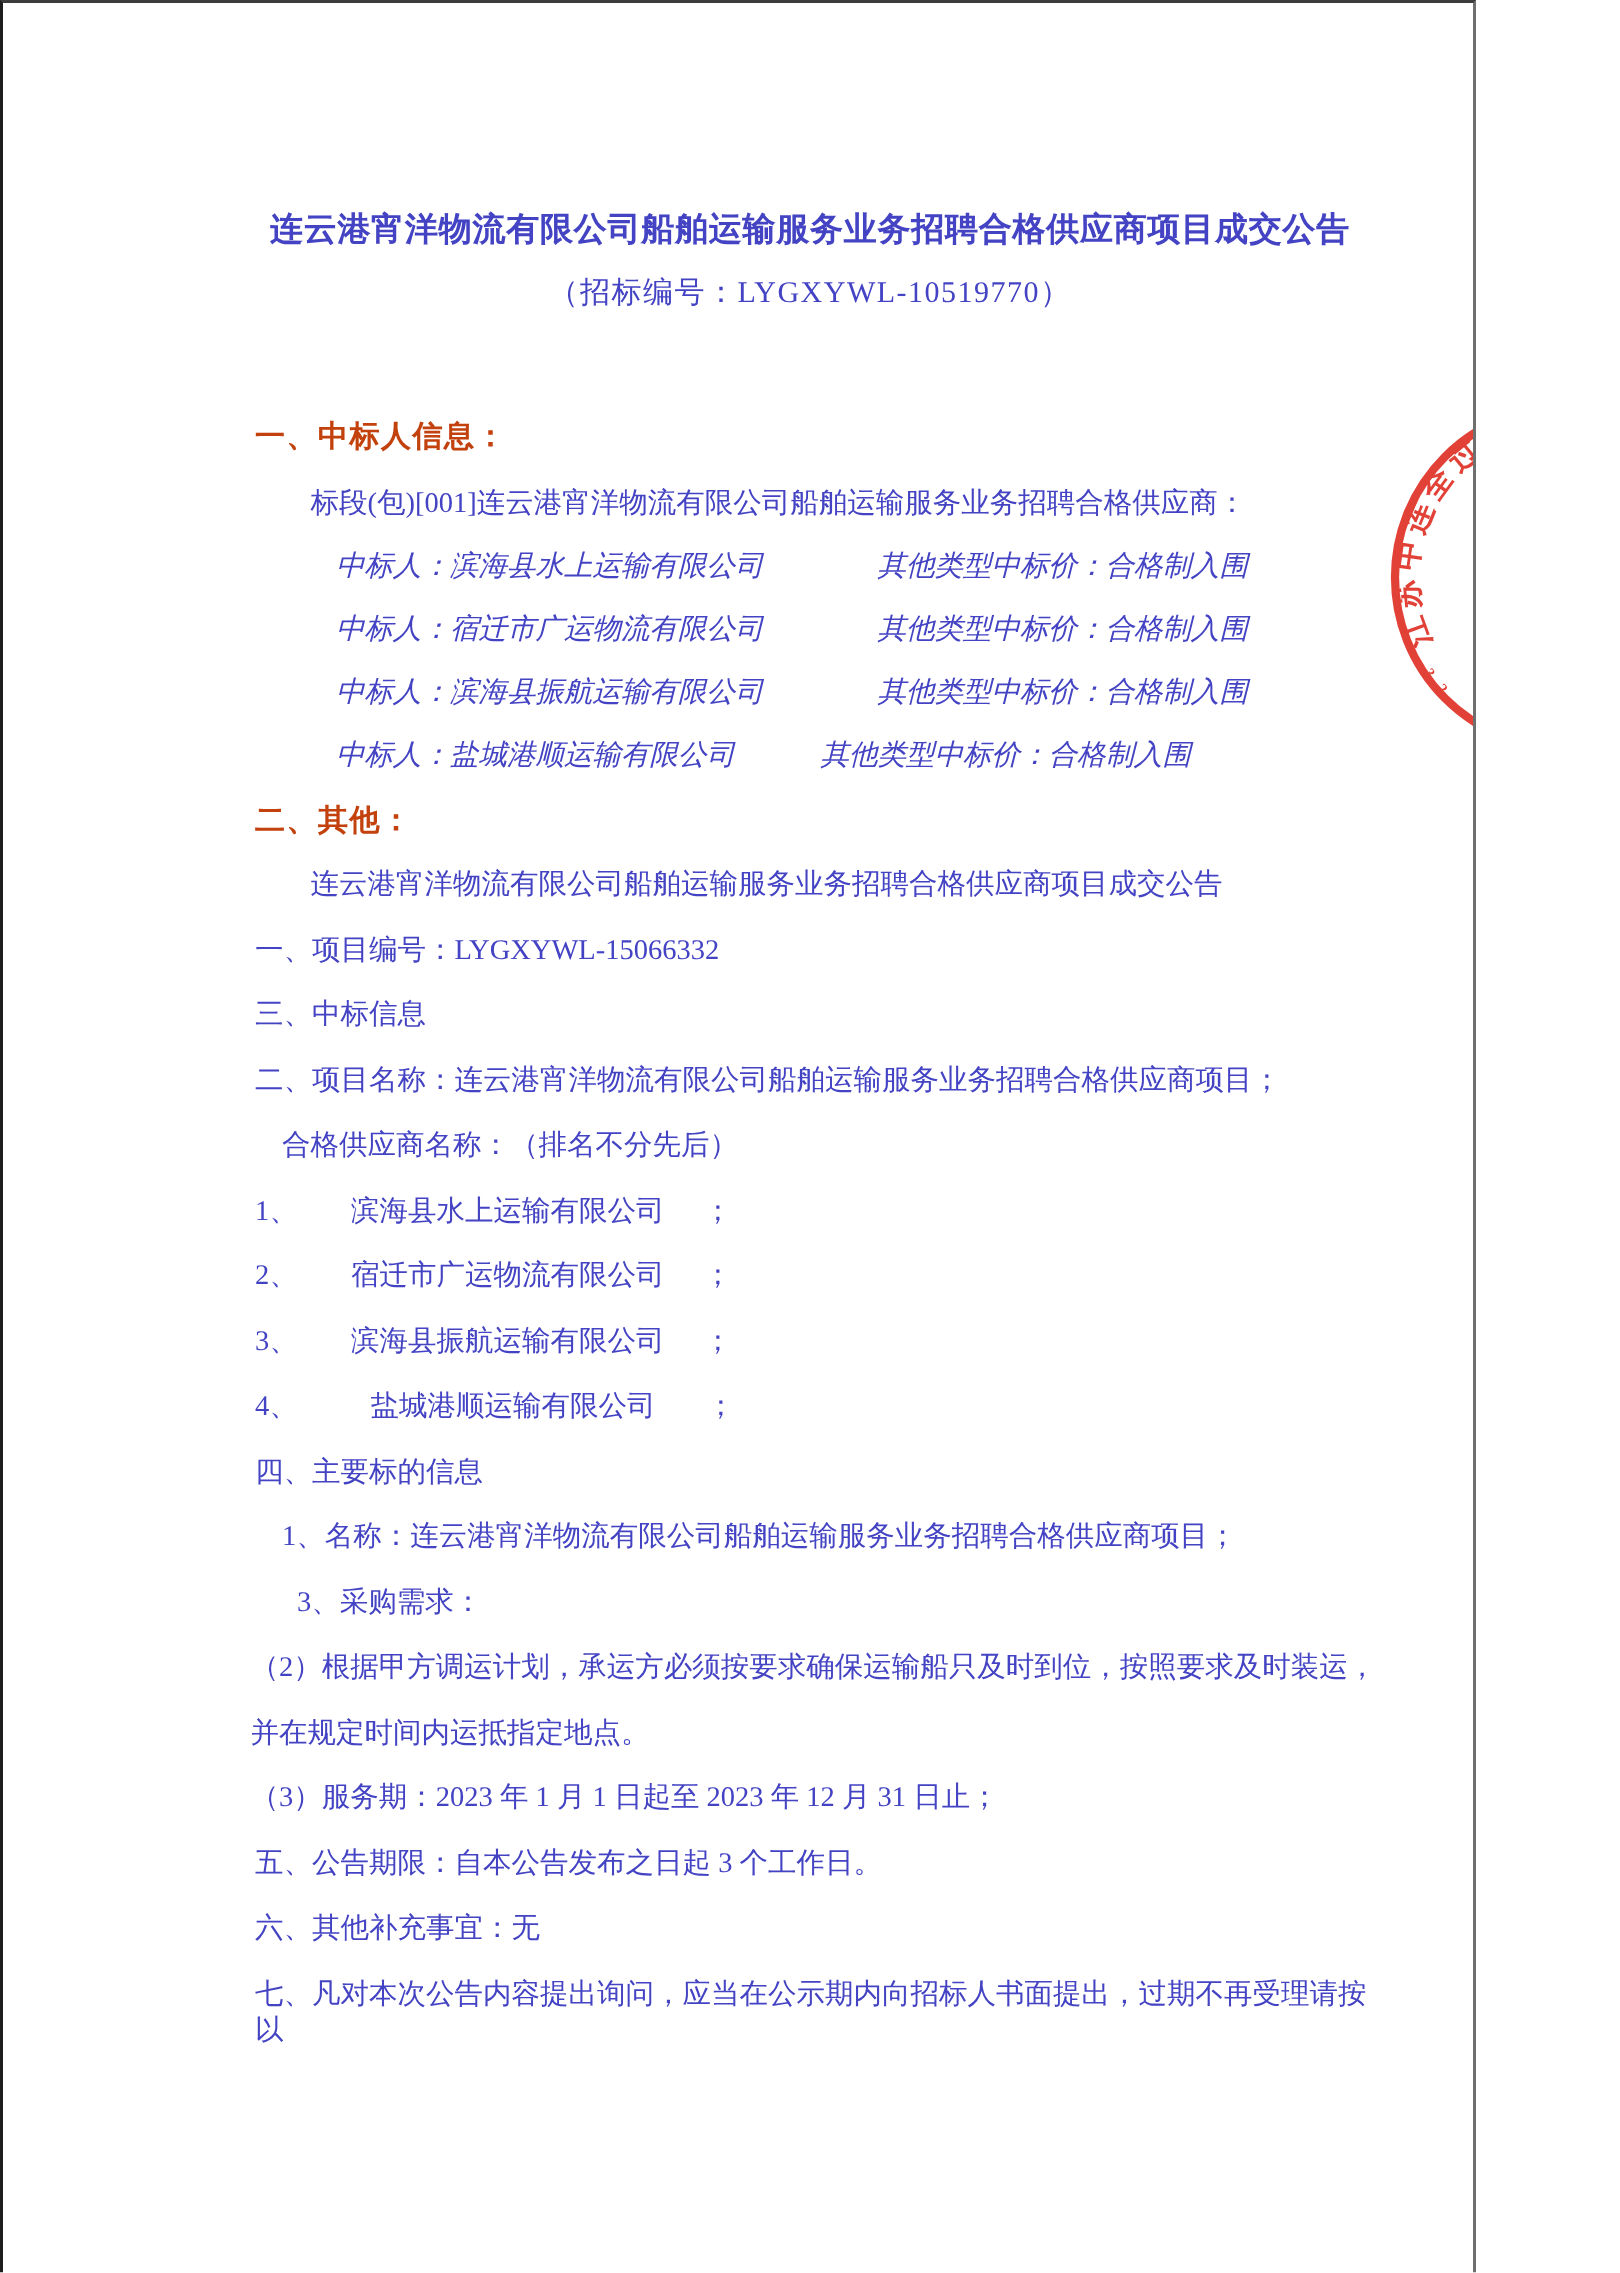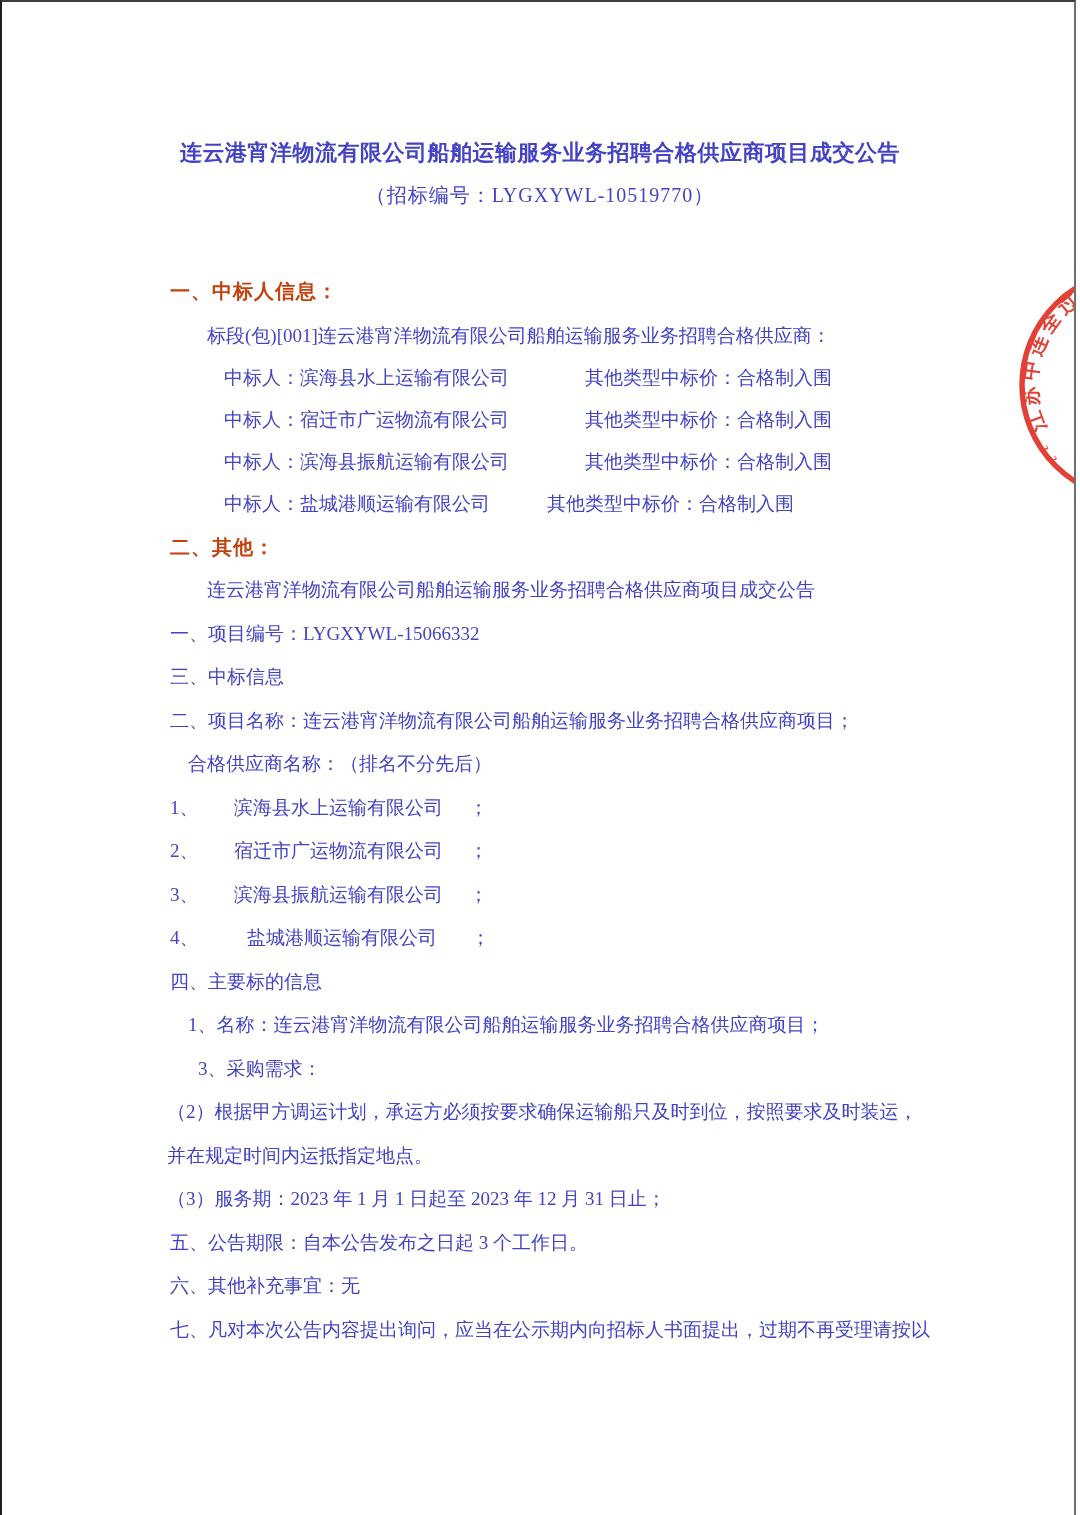--- a/index.html
+++ b/index.html
@@ -3,41 +3,41 @@
 <meta charset="utf-8">
 <style>
   html, body { margin: 0; padding: 0; background: #ffffff; }
   body {
     width: 1080px; height: 1515px;
     font-family: "Liberation Serif", "DejaVu Serif", serif;
     overflow: hidden;
   }
   .page {
     position: relative;
-    width: 1076px; height: 1515px;
+    width: 984px; height: 1515px;
     box-sizing: border-box;
     background: #ffffff;
     border-top: 2px solid #3c3c3c;
     border-left: 2px solid #1e1e1e;
     border-right: 2px solid #6f6f6f;
     padding: 138px 60px 0 165px;
     overflow: hidden;
     color: #4343c4;
   }
   .centerblock {
     width: 1080px;
     margin-left: -167px;
     text-align: center;
   }
   .title { font-size: 22px; font-weight: 700; line-height: 26px; letter-spacing: 0.5px; }
   .subtitle { font-size: 20px; line-height: 24px; margin-top: 17px; letter-spacing: 1px; }
   .h-black { color: #c2410c; font-weight: 700; font-size: 20px; line-height: 24px; letter-spacing: 1px; }
   .s1-heading { margin-top: 72px; margin-left: 3px; }
   .lot { margin-top: 21px; margin-left: 40px; font-size: 19px; line-height: 24px; }
-  .winner { margin-top: 18px; margin-left: 57px; font-size: 19px; line-height: 24px; }
+  .winner { margin-top: 18px; margin-left: 57px; font-size: 19px; line-height: 24px; font-style: italic; }
   .wleft { display: inline-block; width: 361px; }
   .wleft.narrow { width: 323px; }
   .s2-heading { margin-top: 19px; margin-left: 3px; }
   .announce { margin-top: 19px; margin-left: 40px; font-size: 19px; line-height: 24px; }
   .bline { margin-top: 19.5px; margin-left: 3px; font-size: 19px; line-height: 24px; }
   .ind-b { margin-left: 21px; }
   .ind-c { margin-left: 31px; }
   .ind-p { margin-left: 0; }
   .sup-num { display: inline-block; width: 64px; }
   .sup-num.wide { width: 77px; }

